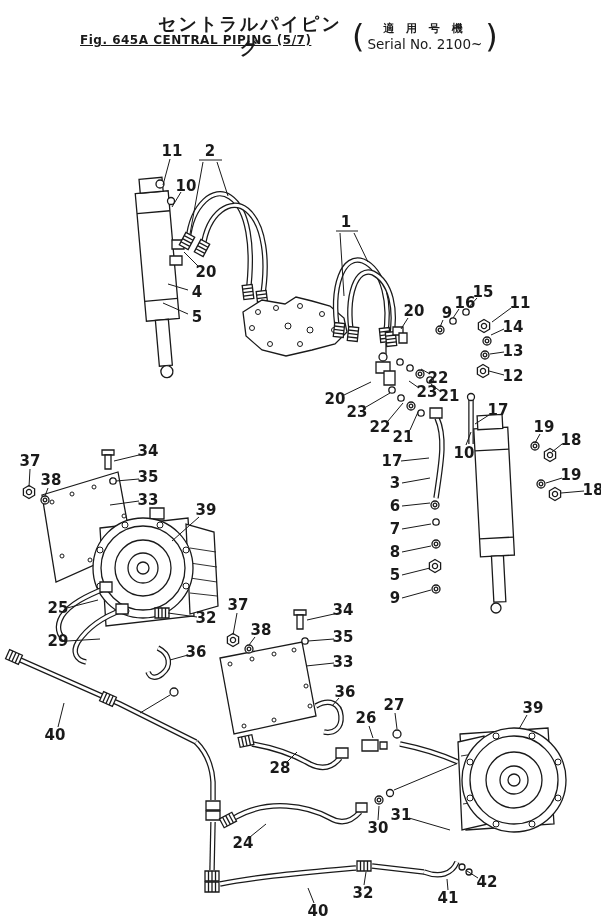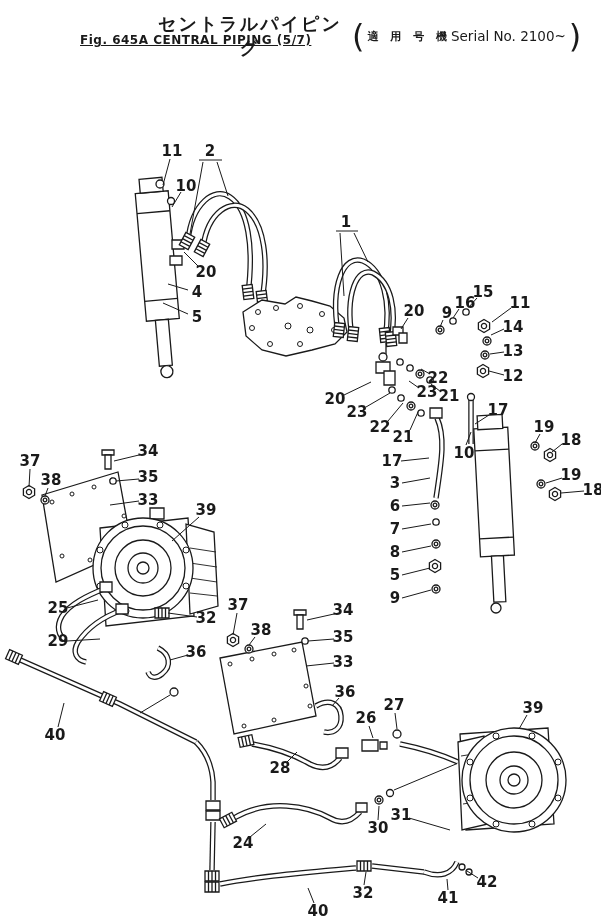--- a/index.html
+++ b/index.html
@@ -6,21 +6,21 @@
   html,body{margin:0;padding:0;background:#e8e8e8;}
   .page{position:relative;width:601px;height:918px;background:var(--paper);margin:0 auto;
         font-family:"DejaVu Sans","Liberation Sans",sans-serif;overflow:hidden;}
   .header{position:absolute;top:0;left:0;width:601px;height:72px;z-index:2;color:var(--ink);}
   .title-jp{position:absolute;left:150px;top:12px;width:200px;text-align:center;
             font-size:18px;font-weight:bold;letter-spacing:2px;}
   .fig-label{position:absolute;left:80px;top:33px;font-size:12px;font-weight:bold;
              letter-spacing:0.5px;white-space:nowrap;text-decoration:underline;}
   .serial-group{position:absolute;left:352px;top:18px;display:flex;align-items:center;}
   .paren{font-size:32px;font-weight:400;line-height:36px;}
-  .serial-stack{display:flex;flex-direction:row;align-items:center;padding:0 3px;}
+  .serial-stack{display:flex;flex-direction:column;align-items:center;padding:0 3px;}
   .serial-jp{font-size:11px;font-weight:bold;letter-spacing:4px;white-space:nowrap;}
   .serial-en{font-size:13.5px;font-weight:normal;white-space:nowrap;}
   svg#diagram{position:absolute;left:0;top:0;z-index:1;}
   svg#diagram *{vector-effect:non-scaling-stroke;}
   .ln{stroke:var(--ink);stroke-width:1.3;fill:none;}
   .fw{stroke:var(--ink);stroke-width:1.3;fill:#fff;}
   .tube-o{stroke:var(--ink);stroke-width:5.5;fill:none;}
   .tube-i{stroke:#fff;stroke-width:3;fill:none;}
   .thin{stroke:var(--ink);stroke-width:1;fill:none;}
   .hatch{stroke:var(--ink);stroke-width:0.9;fill:none;}

